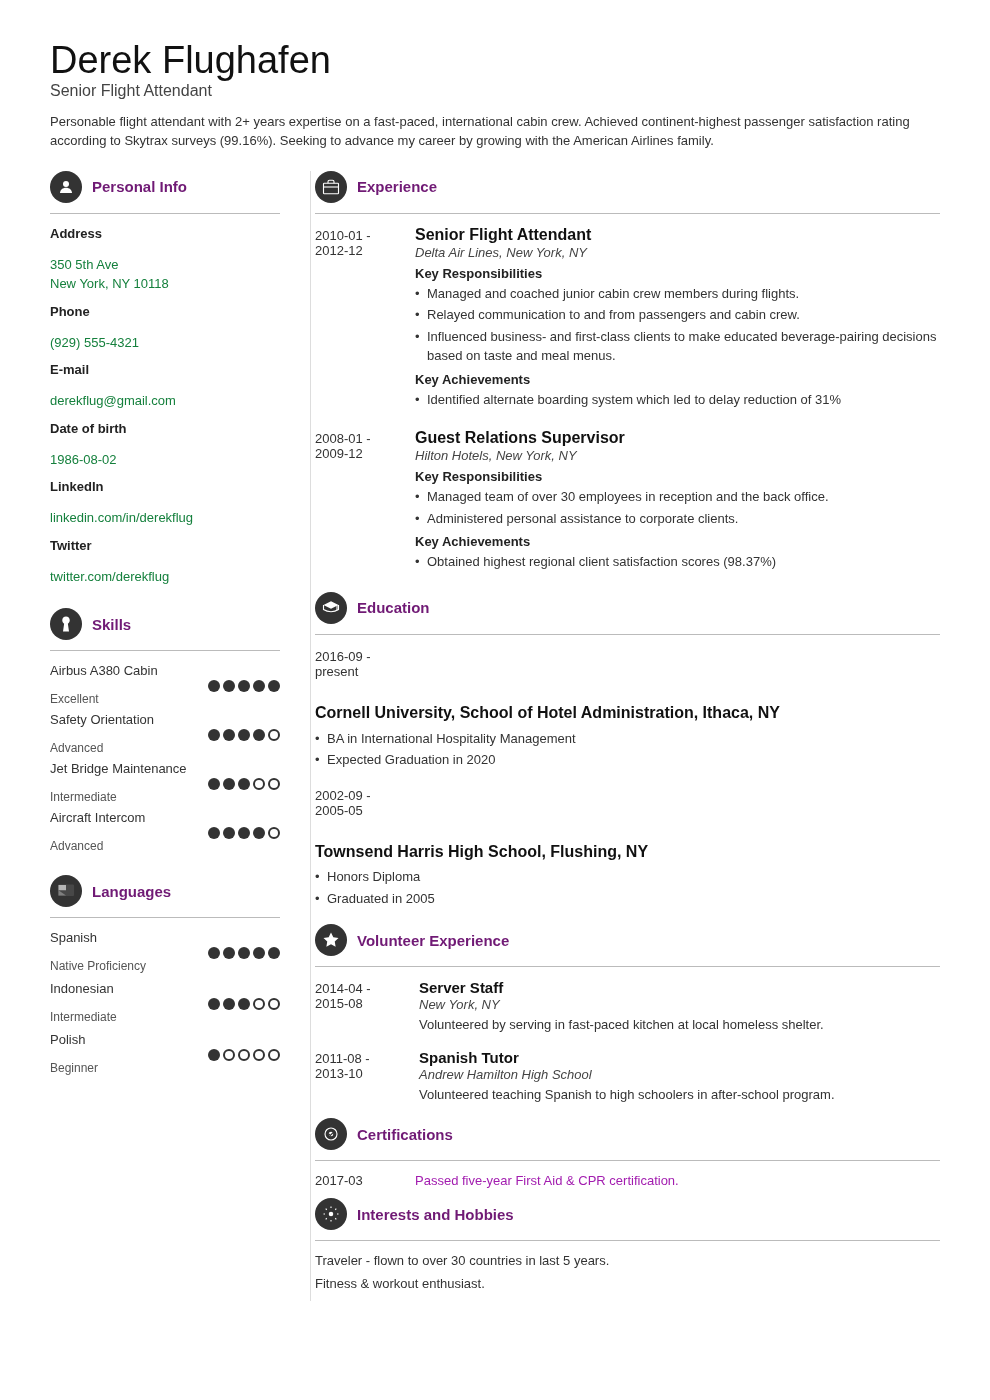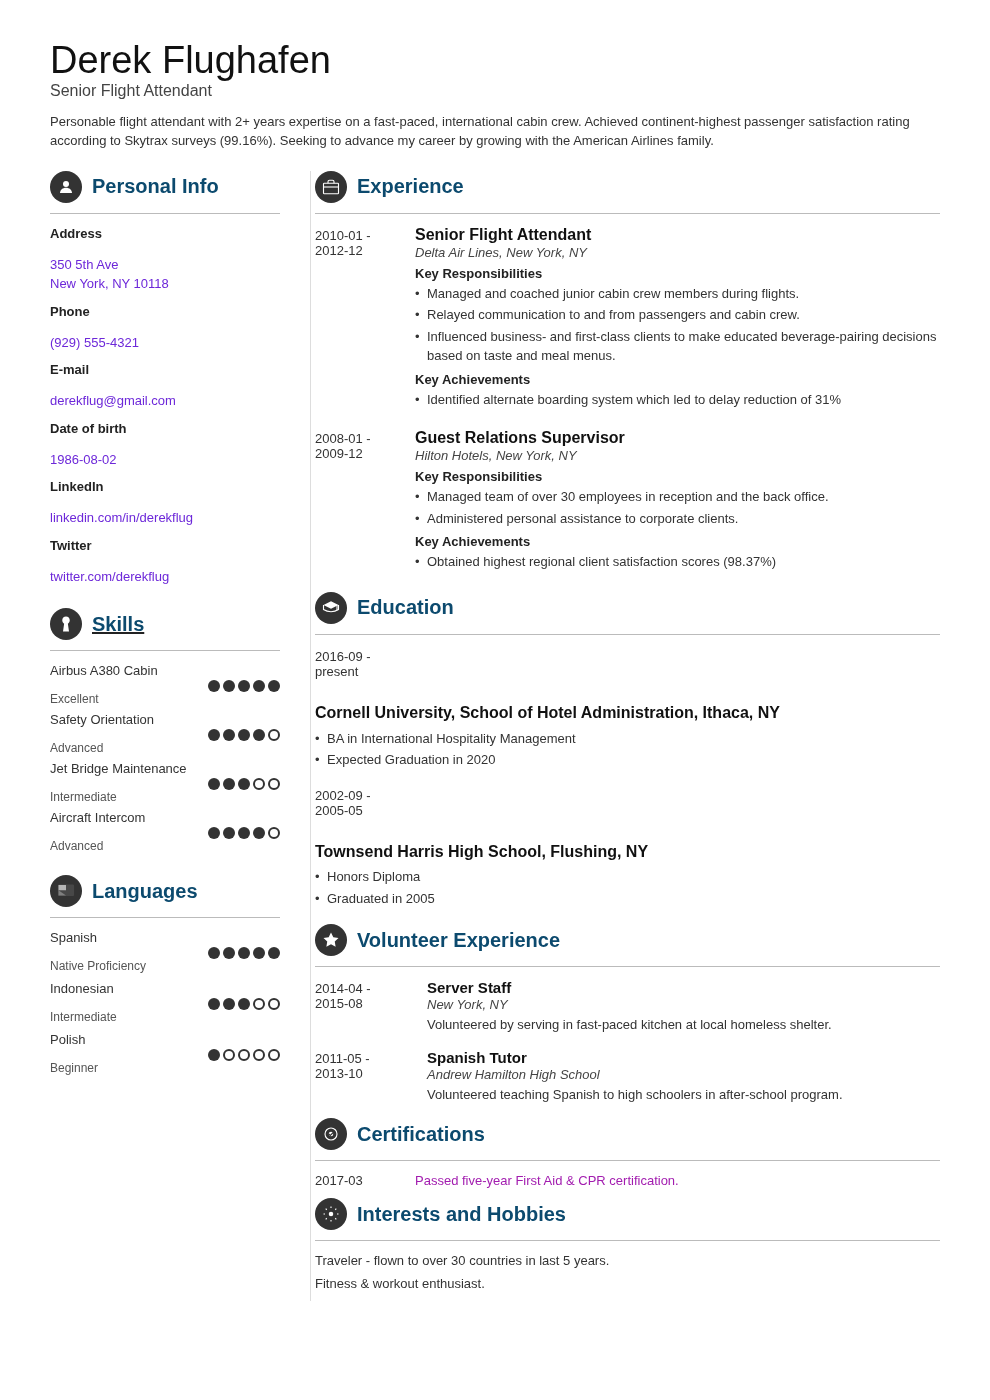--- a/index.html
+++ b/index.html
@@ -60,38 +60,38 @@
       background: #333;
       border-radius: 50%;
       display: flex;
       align-items: center;
       justify-content: center;
       color: #fff;
       font-size: 15px;
       flex-shrink: 0;
     }
     .section-title {
-      font-size: 20px;
+      font-size: 15px;
       font-weight: 700;
-      color: #0c4a6e;
+      color: #701a75;
     }
     .section-divider {
       border: none;
       border-top: 1.5px solid #bbb;
       margin-bottom: 12px;
     }
     .info-label {
       font-weight: 700;
       font-size: 13px;
       margin-top: 10px;
       margin-bottom: 2px;
     }
     .info-value {
       font-size: 13px;
-      color: #6d28d9;
+      color: #15803d;
       line-height: 1.5;
       margin-top: 14px;
     }
     .skill-row {
       margin-bottom: 6px;
     }
     .skill-name {
       font-size: 13px;
       color: #333;
       margin-bottom: 2px;
@@ -193,21 +193,21 @@
     }
     .edu-school {
       font-size: 16px;
       font-weight: 700;
       color: #111;
       margin-bottom: 5px;
       line-height: 1.3;
     }
     .vol-entry {
       display: flex;
-      gap: 32px;
+      gap: 24px;
       margin-bottom: 14px;
     }
     .vol-dates {
       font-size: 13px;
       color: #333;
       min-width: 80px;
       white-space: nowrap;
       padding-top: 2px;
     }
     .vol-content {
@@ -296,21 +296,21 @@
     </div>
     <div>
       <div class="info-label">LinkedIn</div>
       <div class="info-value">linkedin.com/in/derekflug</div>
     </div>
     <div>
       <div class="info-label">Twitter</div>
       <div class="info-value">twitter.com/derekflug</div>
     </div>
 
-    <div class="section-header" style="margin-top:22px;text-decoration:underline;">
+    <div class="section-header" style="margin-top:22px;">
       <div class="section-icon">
         <svg width="18" height="18" viewBox="0 0 24 24" fill="white">
           <path d="M12 2C9 2 7 4 7 7c0 2 1 3.5 2.5 4.5L8 22h8l-1.5-10.5C16 10.5 17 9 17 7c0-3-2-5-5-5z"></path>
         </svg>
       </div>
       <div class="section-title">Skills</div>
     </div>
     <hr class="section-divider">
 
     <div>
@@ -548,21 +548,21 @@
         </div>
         <div class="vol-content">
           <div class="vol-title">Server Staff</div>
           <div class="vol-org">New York, NY</div>
           <div class="vol-desc">Volunteered by serving in fast-paced kitchen at local homeless shelter.</div>
         </div>
       </div>
 
       <div class="vol-entry">
         <div class="vol-dates">
-          <span>2011-05 -</span><br>
+          <span>2011-08 -</span><br>
           <span>2013-10</span>
         </div>
         <div class="vol-content">
           <div class="vol-title">Spanish Tutor</div>
           <div class="vol-org">Andrew Hamilton High School</div>
           <div class="vol-desc">Volunteered teaching Spanish to high schoolers in after-school program.</div>
         </div>
       </div>
     </div>
 

